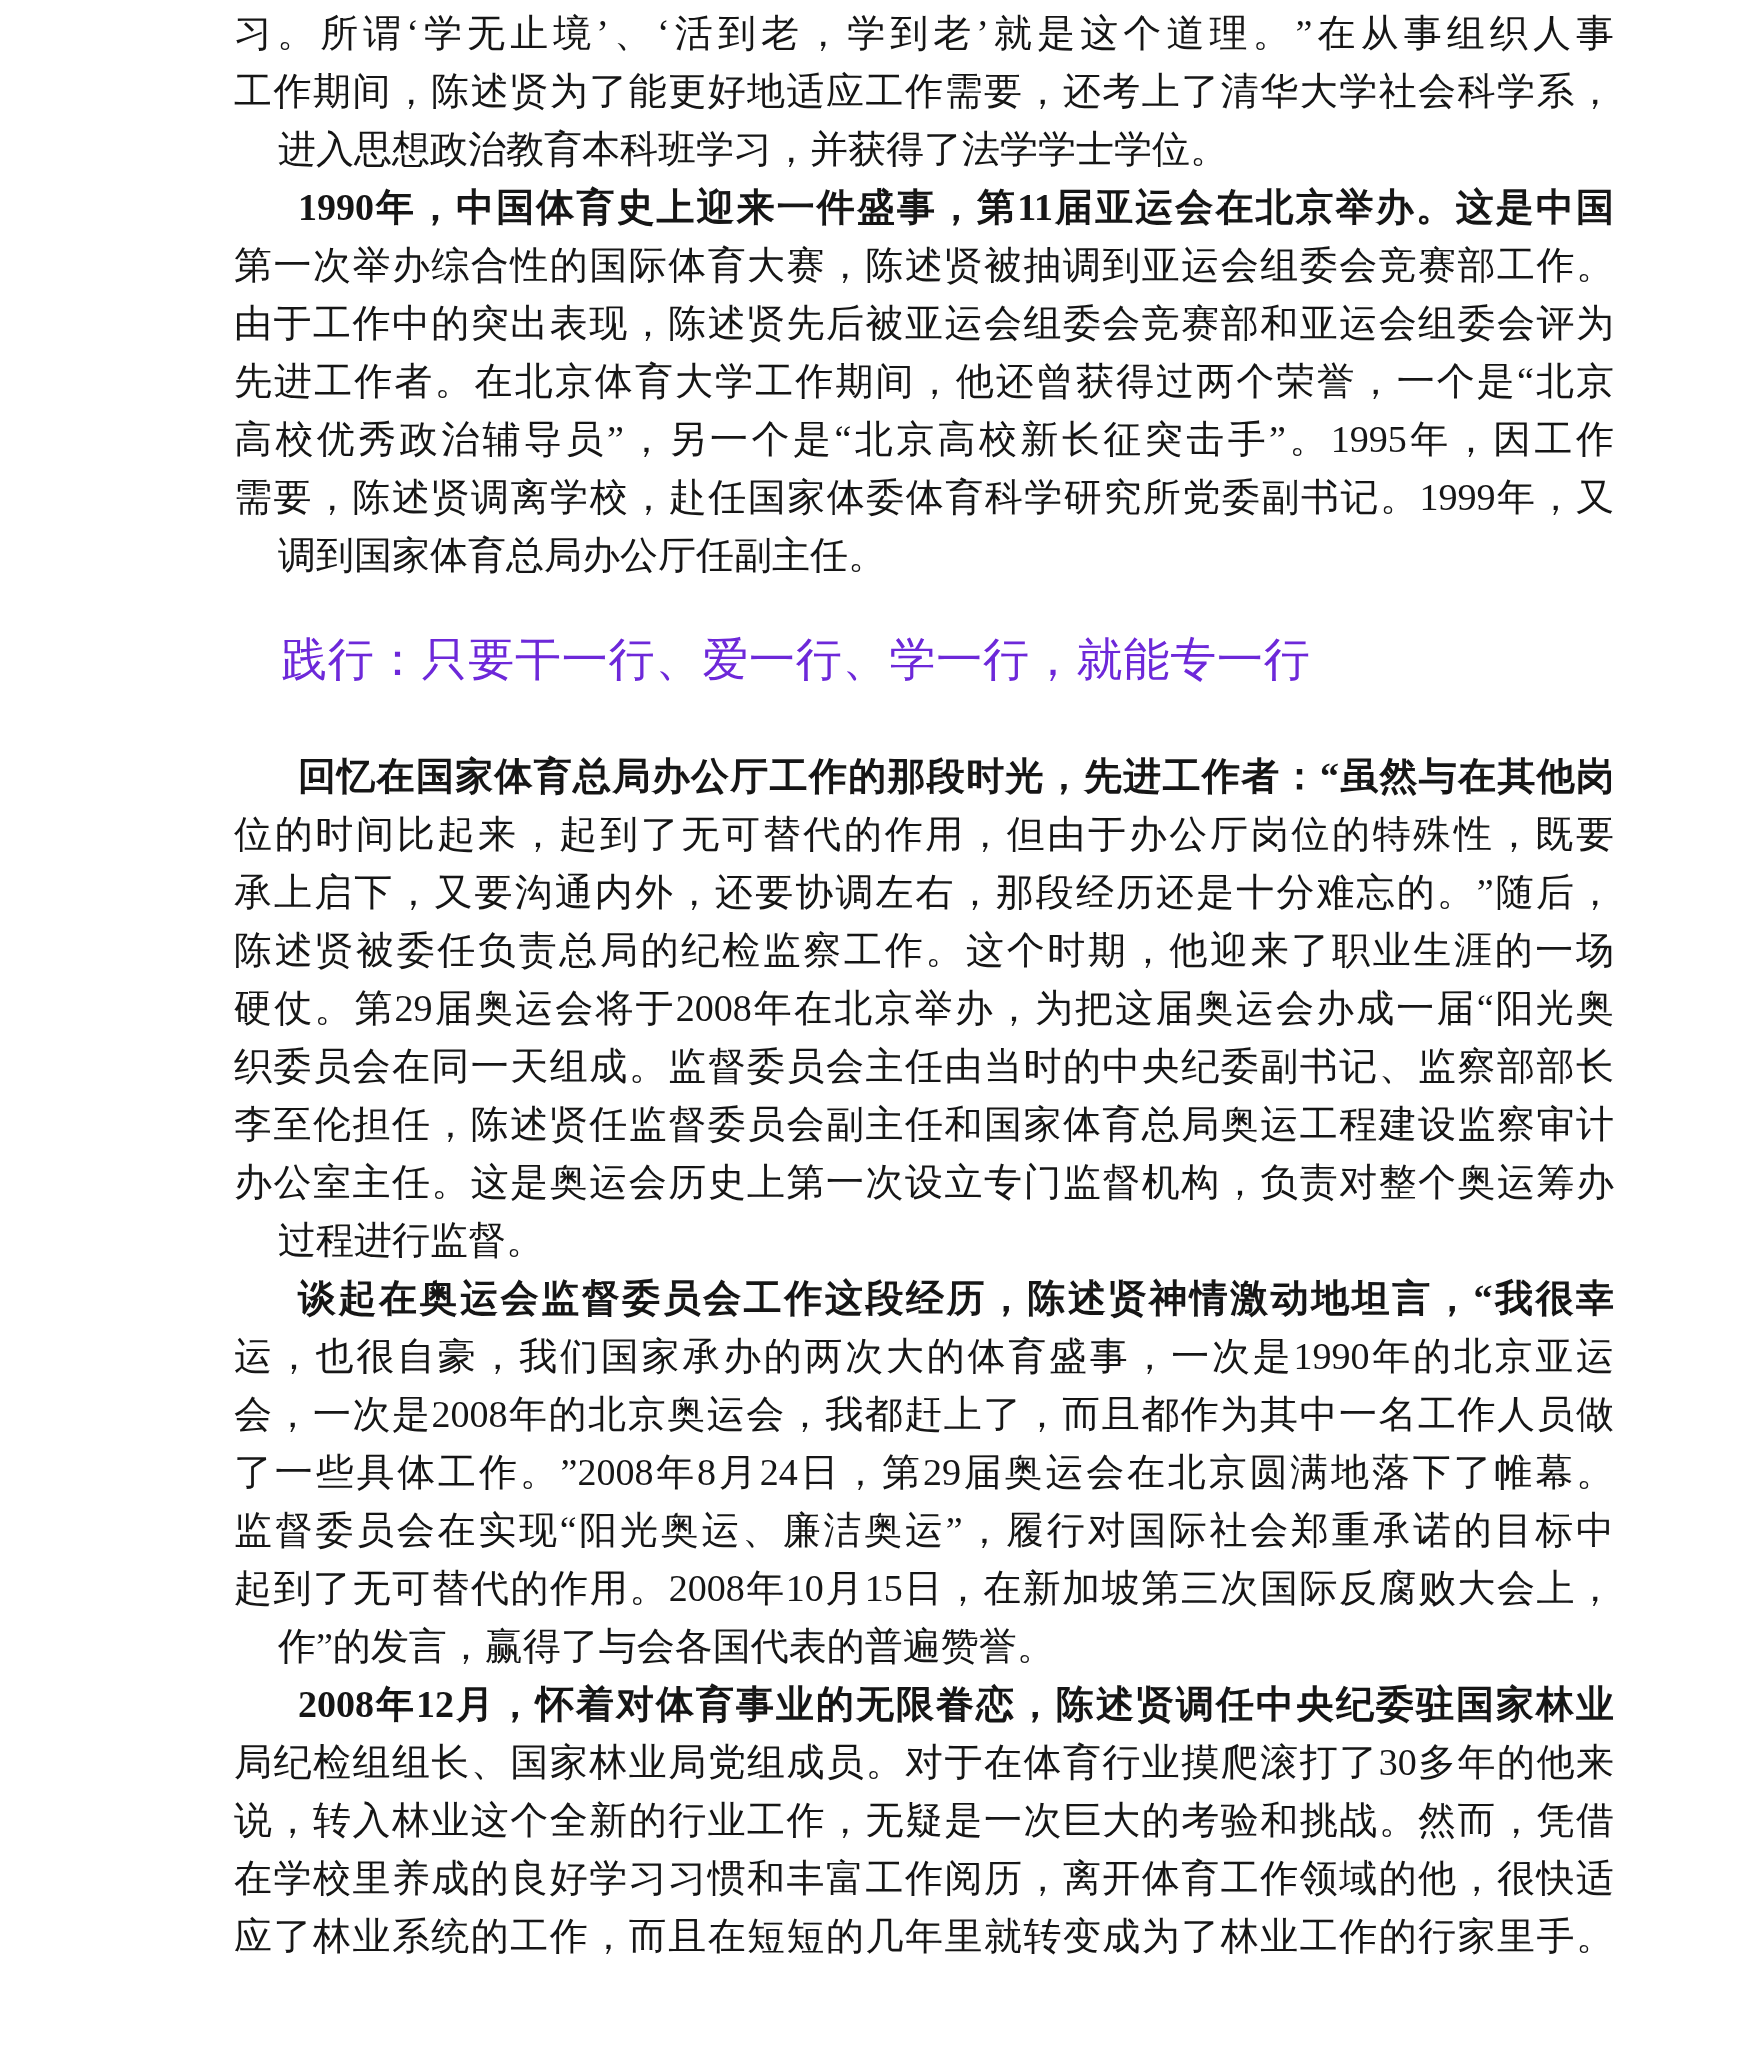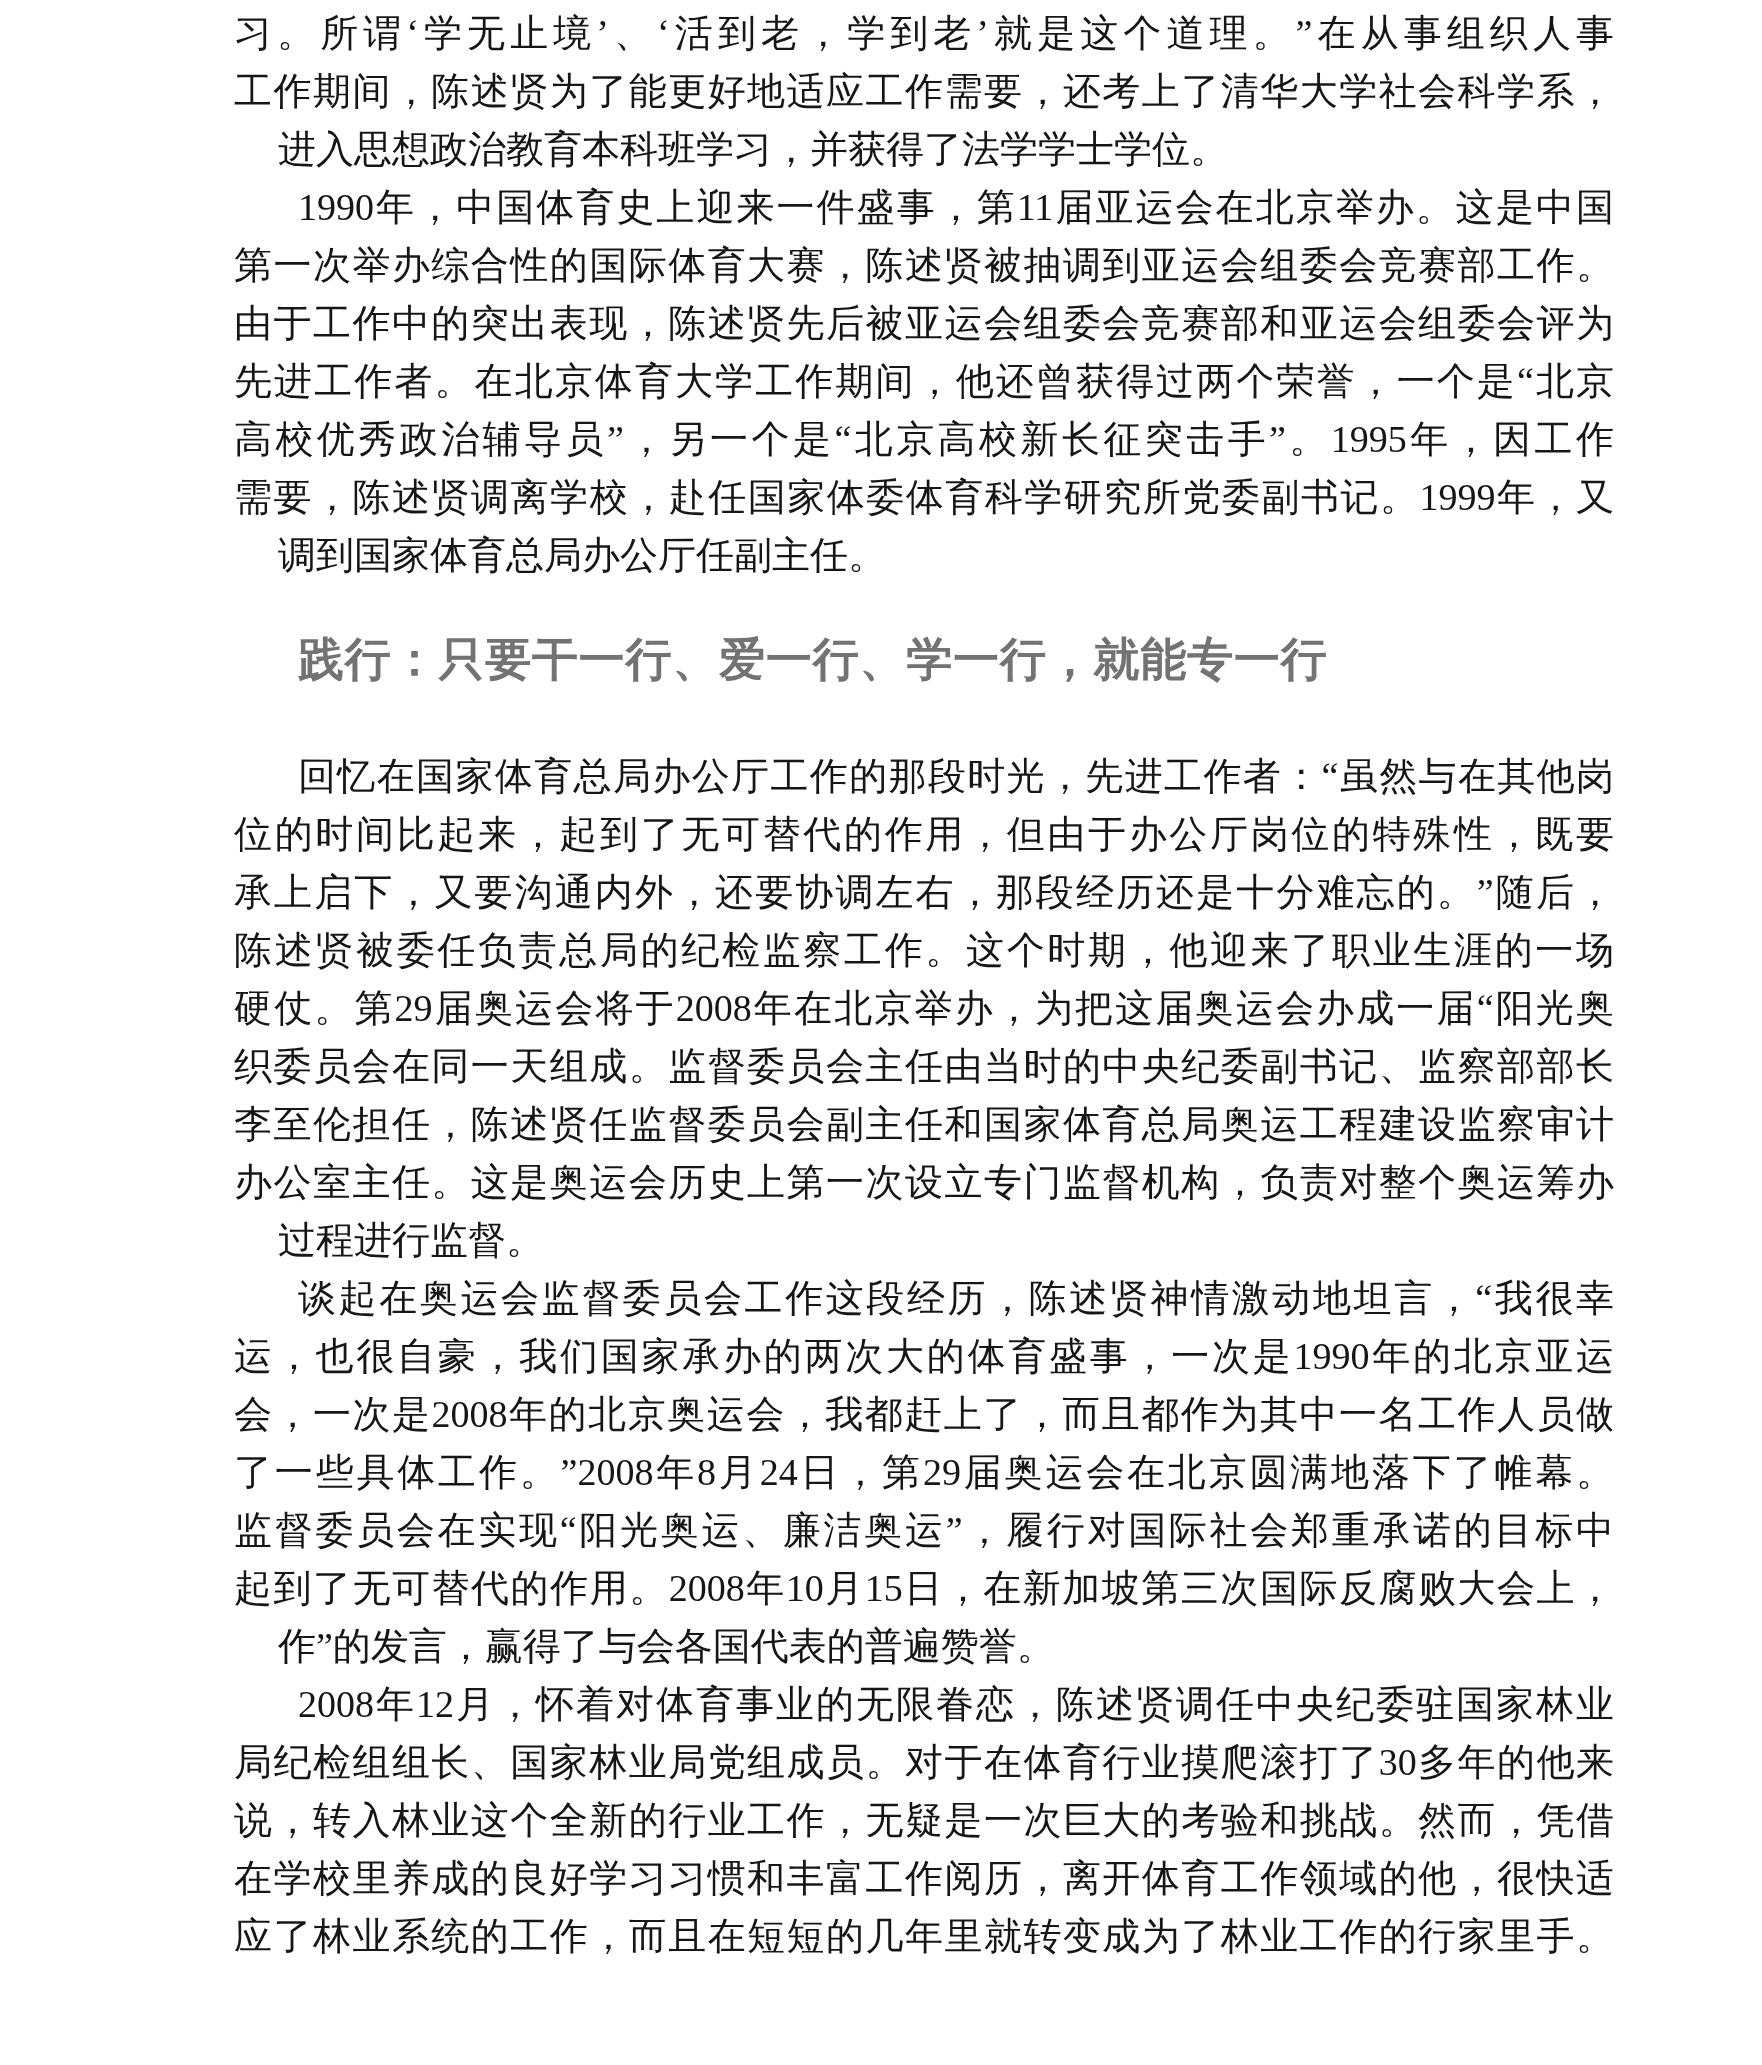--- a/index.html
+++ b/index.html
@@ -23,29 +23,29 @@
     width: 1380px;
   }
   .para { margin: 0; padding: 0; }
   .line {
     font-size: 38px;
     line-height: 58px;
     text-align: justify;
     text-align-last: justify;
     white-space: normal;
   }
-  .line.indent { text-indent: 64px; }
+  .line.indent { text-indent: 64px; font-weight: bold; }
   .line.last { text-align-last: left; margin-left: 44px; }
   .heading {
     font-family: "Liberation Sans", "DejaVu Sans", sans-serif;
-    font-weight: 700;
+    font-weight: 400;
     font-size: 46px;
     line-height: 54px;
-    margin: 48px 0 61px 64px;
-    color: #737373;
+    margin: 48px 0 61px 47px;
+    color: #6d28d9;
     letter-spacing: 0.8px;
   }
 </style>
 </head>
 <body>
 
 <div class="page">
   <div class="column">
 
     <section class="para">

